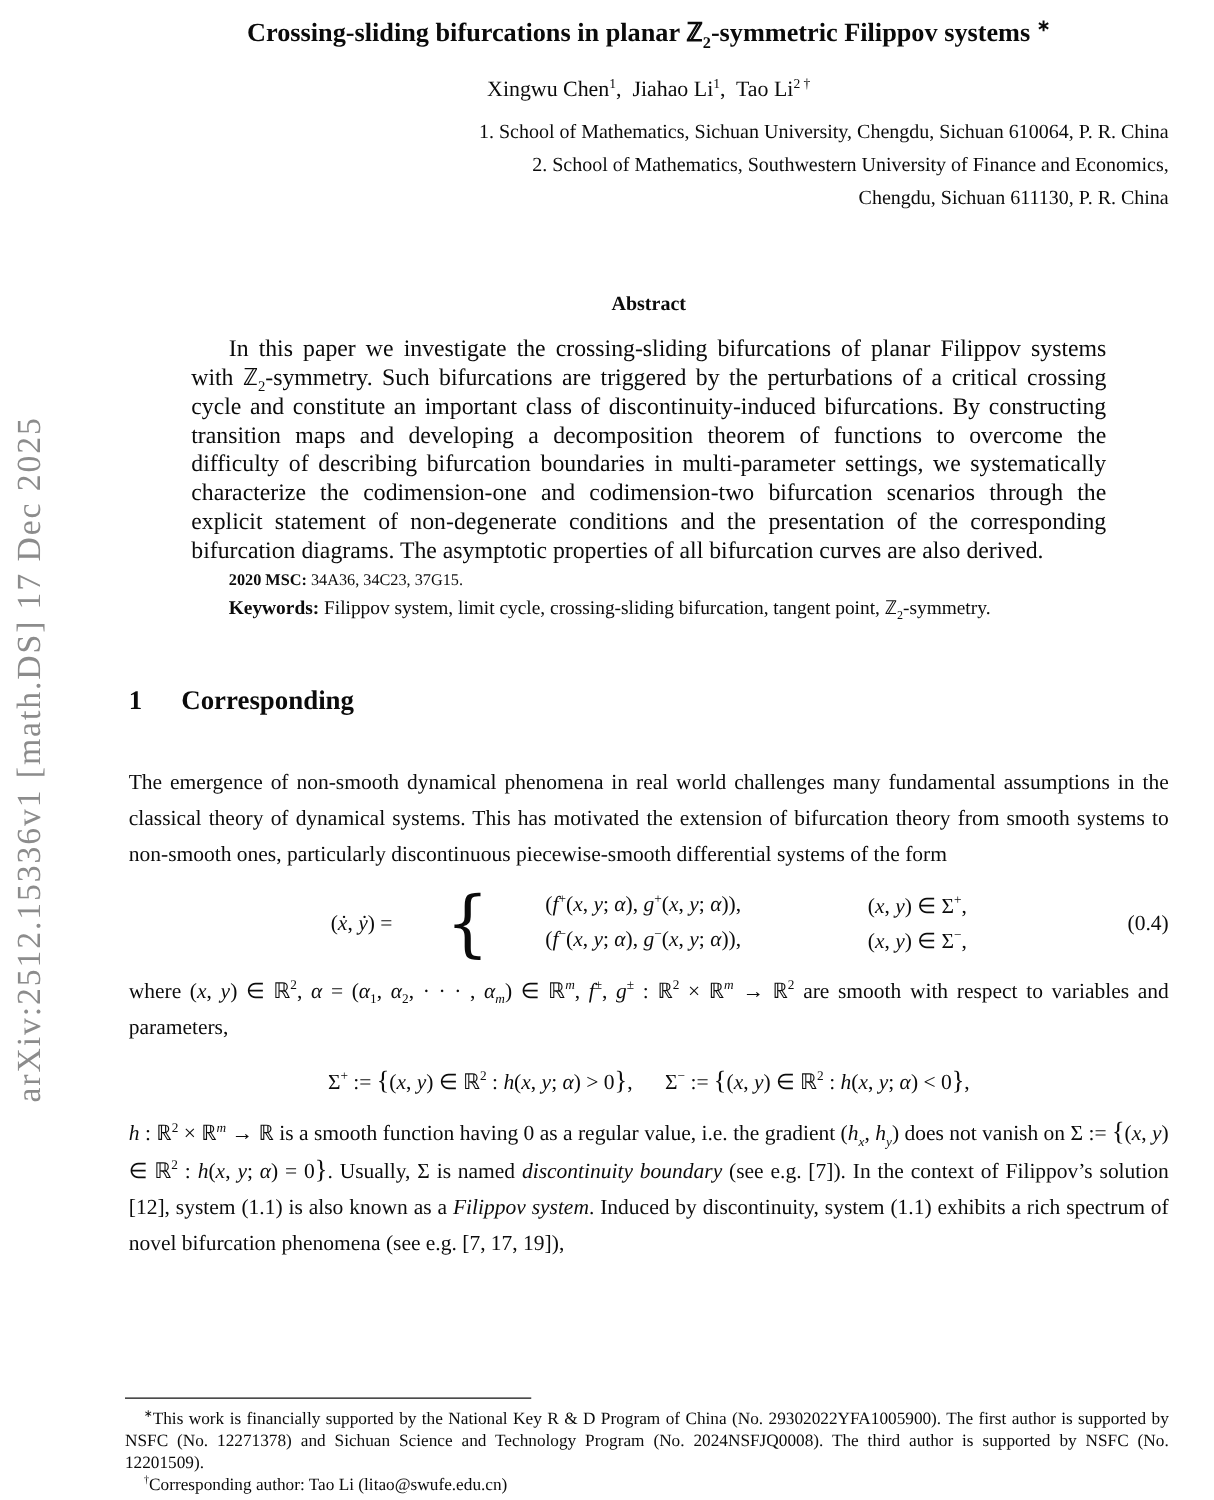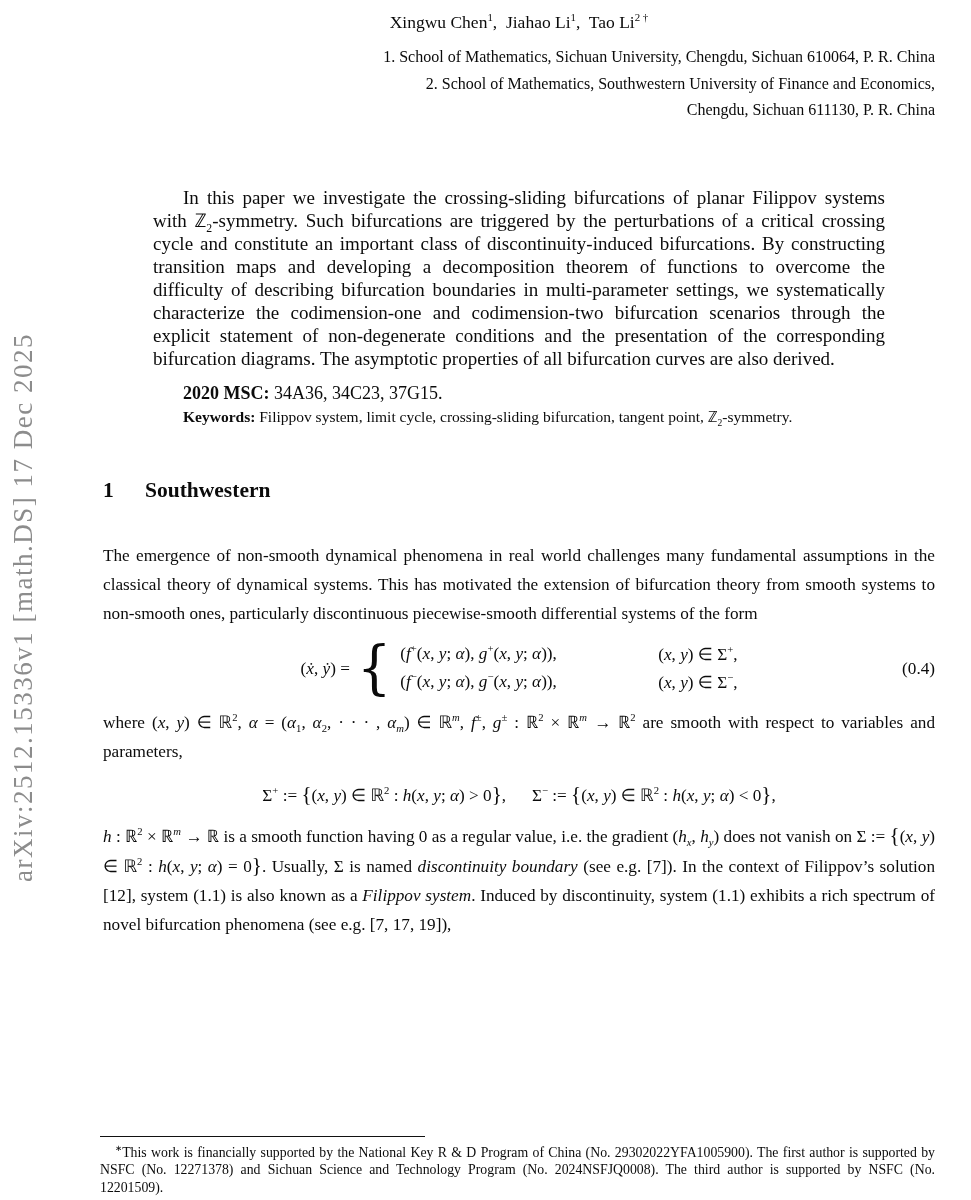--- a/index.html
+++ b/index.html
@@ -40,33 +40,34 @@
     font-weight: bold;
     line-height: 1.35;
     margin-bottom: 21px;
   }
   .authors { text-align: center; font-size: 17.5px; margin-bottom: 11px; }
   .affil { text-align: right; font-size: 16px; line-height: 26.5px; }
 
   .abstract { margin: 62px 50px 0 50px; }
   .abstract-title { text-align: center; font-weight: bold; font-size: 16px; margin-bottom: 15px; }
   .abstract-body { font-size: 19px; line-height: 23px; text-align: justify; text-indent: 30px; }
-  .msc { margin-top: 12px; font-size: 18px; line-height: 23px; text-indent: 30px; }
+  .msc { font-size: 13px; line-height: 23px; text-indent: 30px; }
   .keywords { font-size: 15.5px; line-height: 23px; text-indent: 30px; }
 
   .section-heading { margin: 50px 0 38px 0; font-size: 21.5px; font-weight: bold; }
   .sec-num { display: inline-block; min-width: 42px; }
 
   .body-par { font-size: 17.2px; line-height: 29px; text-align: justify; }
 
   .equation {
     position: relative;
     display: flex; align-items: center; justify-content: center;
     margin: 14px 0 12px 0;
     font-size: 17.2px;
+    gap: 36px;
   }
   .eq-lhs { margin-right: 7px; white-space: nowrap; }
   .brace {
     font-size: 54px; line-height: 1; font-weight: 400;
     margin-right: 9px; transform: scaleY(1.08);
     font-family: "DejaVu Serif", serif;
   }
   .cases { display: flex; flex-direction: column; gap: 7px; }
   .case-row { display: grid; grid-template-columns: 258px auto; white-space: nowrap; }
   .eq-number { position: absolute; right: 0; top: 50%; transform: translateY(-50%); }
@@ -86,34 +87,36 @@
 </style>
 </head>
 <body>
 
 <div class="page">
 
   <div class="arxiv-stamp">arXiv:2512.15336v1  [math.DS]  17 Dec 2025</div>
 
   <div class="content">
 
+    <h1 class="title"><span>Crossing-sliding bifurcations in planar </span><span>ℤ</span><sub>2</sub><span>-symmetric Filippov systems </span><sup>∗</sup></h1>
 
     <div class="authors"><span>Xingwu Chen</span><sup>1</sup><span>,&nbsp; Jiahao Li</span><sup>1</sup><span>,&nbsp; Tao Li</span><sup>2 †</sup></div>
 
     <div class="affil">1. School of Mathematics, Sichuan University, Chengdu, Sichuan 610064, P. R. China</div>
     <div class="affil">2. School of Mathematics, Southwestern University of Finance and Economics,</div>
     <div class="affil">Chengdu, Sichuan 611130, P. R. China</div>
 
     <div class="abstract">
+      <div class="abstract-title">Abstract</div>
       <p class="abstract-body"><span>In this paper we investigate the crossing-sliding bifurcations of planar Filippov systems with ℤ</span><sub>2</sub><span>-symmetry. Such bifurcations are triggered by the perturbations of a critical crossing cycle and constitute an important class of discontinuity-induced bifurcations. By constructing transition maps and developing a decomposition theorem of functions to overcome the difficulty of describing bifurcation boundaries in multi-parameter settings, we systematically characterize the codimension-one and codimension-two bifurcation scenarios through the explicit statement of non-degenerate conditions and the presentation of the corresponding bifurcation diagrams. The asymptotic properties of all bifurcation curves are also derived.</span></p>
       <p class="msc"><strong>2020 MSC:</strong><span> 34A36, 34C23, 37G15.</span></p>
       <p class="keywords"><strong>Keywords:</strong><span> Filippov system, limit cycle, crossing-sliding bifurcation, tangent point, ℤ</span><sub>2</sub><span>-symmetry.</span></p>
     </div>
 
-    <h2 class="section-heading"><span class="sec-num">1</span><span>Southwestern</span></h2>
+    <h2 class="section-heading"><span class="sec-num">1</span><span>Corresponding</span></h2>
 
     <p class="body-par"><span>The emergence of non-smooth dynamical phenomena in real world challenges many fundamental assumptions in the classical theory of dynamical systems. This has motivated the extension of bifurcation theory from smooth systems to non-smooth ones, particularly discontinuous piecewise-smooth differential systems of the form</span></p>
 
     <div class="equation">
       <span class="eq-lhs"><span>(</span><em>ẋ</em><span>, </span><em>ẏ</em><span>) =</span></span>
       <span class="brace">{</span>
       <div class="cases">
         <div class="case-row">
           <span><span>(</span><em>f</em><sup>+</sup><span>(</span><em>x</em><span>, </span><em>y</em><span>; </span><em>α</em><span>), </span><em>g</em><sup>+</sup><span>(</span><em>x</em><span>, </span><em>y</em><span>; </span><em>α</em><span>)),</span></span>
           <span><span>(</span><em>x</em><span>, </span><em>y</em><span>) ∈ Σ</span><sup>+</sup><span>,</span></span>
@@ -133,15 +136,16 @@
       <span><span>Σ</span><sup>−</sup><span> := </span><span class="bigd">{</span><span>(</span><em>x</em><span>, </span><em>y</em><span>) ∈ ℝ</span><sup>2</sup><span> : </span><em>h</em><span>(</span><em>x</em><span>, </span><em>y</em><span>; </span><em>α</em><span>) &lt; 0</span><span class="bigd">}</span><span>,</span></span>
     </div>
 
     <p class="body-par"><em>h</em><span> : ℝ</span><sup>2</sup><span> × ℝ</span><sup class="it">m</sup><span> → ℝ is a smooth function having 0 as a regular value, i.e. the gradient (</span><em>h</em><sub class="it">x</sub><span>, </span><em>h</em><sub class="it">y</sub><span>) does not vanish on Σ := </span><span class="bigd">{</span><span>(</span><em>x</em><span>, </span><em>y</em><span>) ∈ ℝ</span><sup>2</sup><span> : </span><em>h</em><span>(</span><em>x</em><span>, </span><em>y</em><span>; </span><em>α</em><span>) = 0</span><span class="bigd">}</span><span>. Usually, Σ is named </span><em>discontinuity boundary</em><span> (see e.g. [7]). In the context of Filippov’s solution [12], system (1.1) is also known as a </span><em>Filippov system</em><span>. Induced by discontinuity, system (1.1) exhibits a rich spectrum of novel bifurcation phenomena (see e.g. [7, 17, 19]),</span></p>
 
   </div>
 
   <div class="footnotes">
     <div class="fn-rule"></div>
     <p class="fn"><sup>∗</sup><span>This work is financially supported by the National Key R &amp; D Program of China (No. 29302022YFA1005900). The first author is supported by NSFC (No. 12271378) and Sichuan Science and Technology Program (No. 2024NSFJQ0008). The third author is supported by NSFC (No. 12201509).</span></p>
+    <p class="fn"><sup>†</sup><span>Corresponding author: Tao Li (litao@swufe.edu.cn)</span></p>
   </div>
 
 </div>
 
 </body></html>

